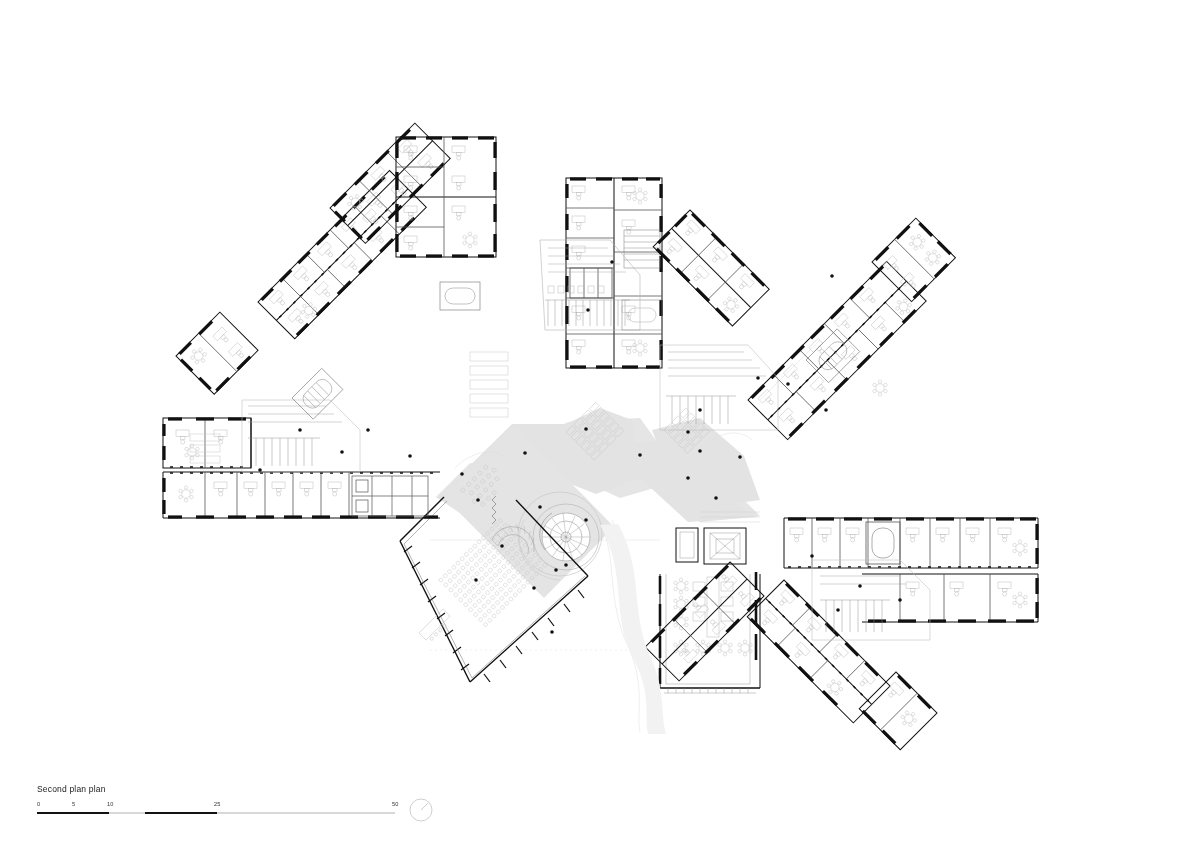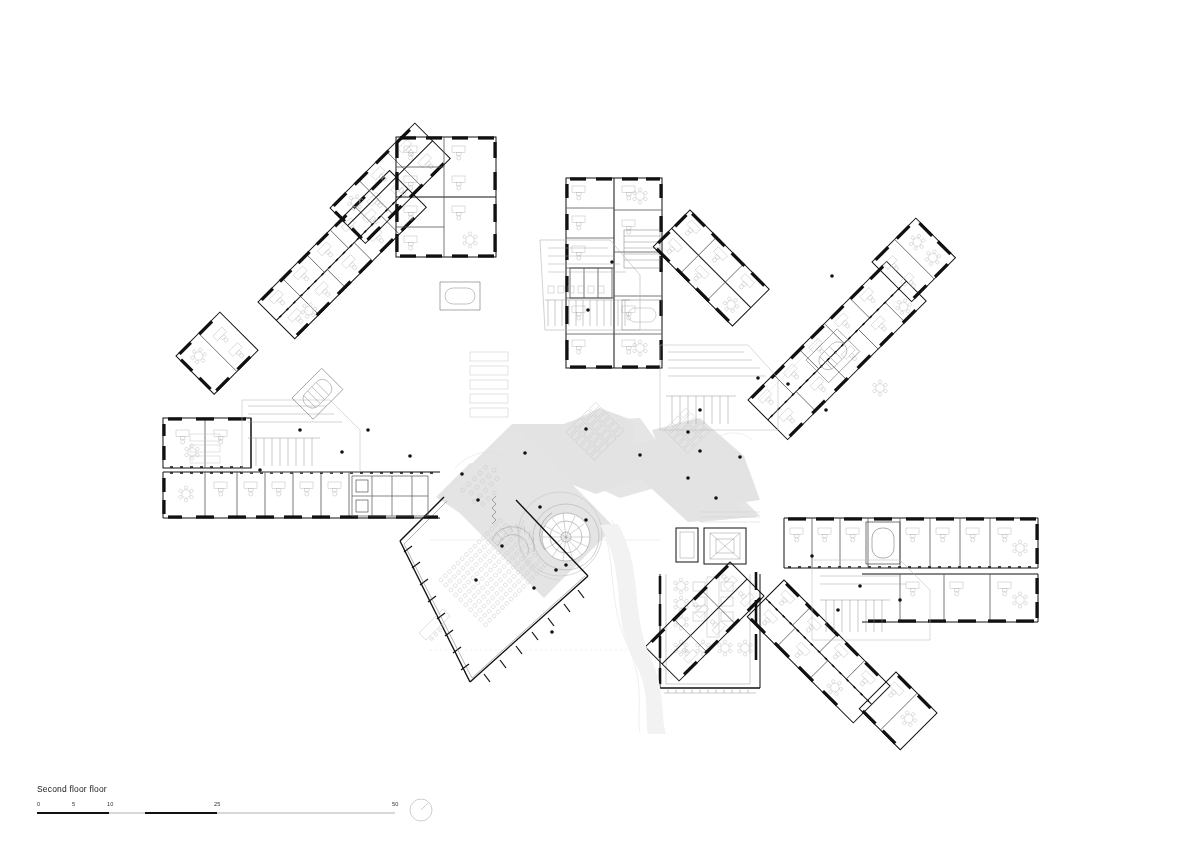--- a/index.html
+++ b/index.html
@@ -1188,21 +1188,21 @@
 
       <g>
         <path d="M600,525 C628,575 610,615 634,660 C652,695 644,716 648,734
                  L666,734 C660,712 666,690 650,656 C630,612 644,570 618,524 Z" fill="#f2f2f2" stroke="none"></path>
       </g>
 
     </g>
   </svg>
 
   <div id="legend">
-    <div class="cap">Second floor floor</div>
+    <div class="cap">Second plan plan</div>
 
     <div class="scalewrap">
       <div class="sb-seg dark" style="left:0px;width:72px;"></div>
       <div class="sb-seg light" style="left:72px;width:36px;"></div>
       <div class="sb-seg dark" style="left:108px;width:72px;"></div>
       <div class="sb-seg light" style="left:180px;width:178px;"></div>
 
       <div class="sb-lab" style="left:0px;">0</div>
       <div class="sb-lab" style="left:35px;">5</div>
       <div class="sb-lab" style="left:70px;">10</div>

